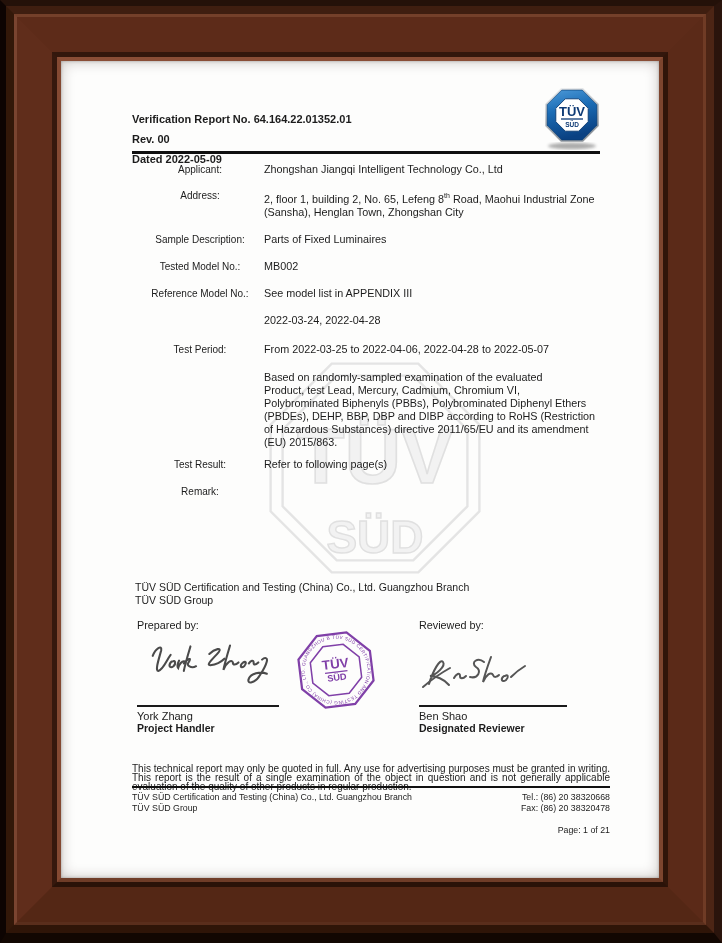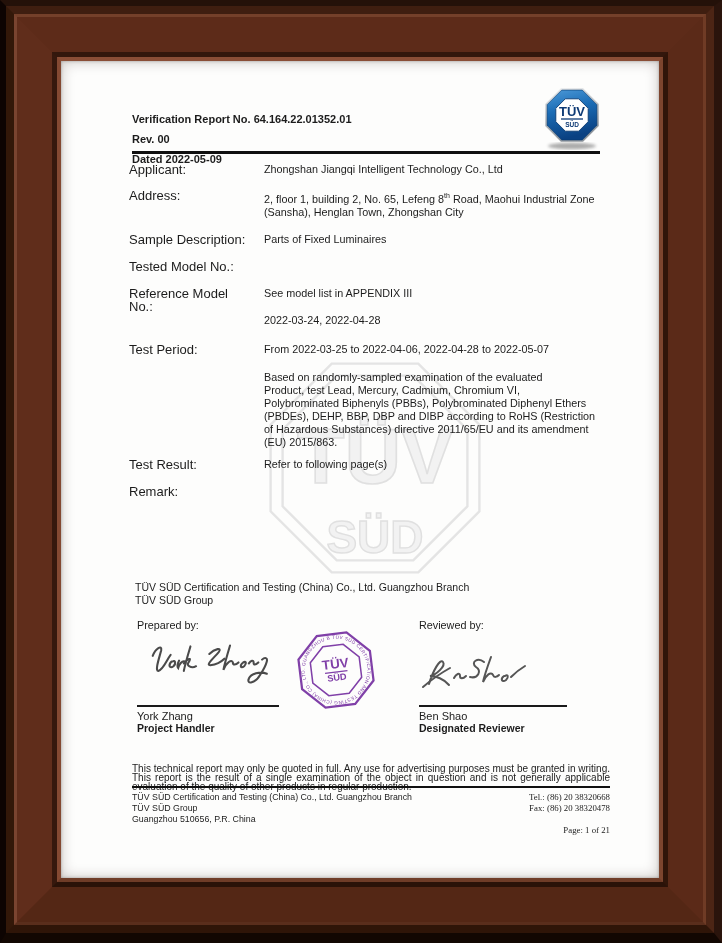--- a/index.html
+++ b/index.html
@@ -17,33 +17,33 @@
   .f5{width:100%;height:100%;border-style:solid;border-width:5px;
       border-color:#33170c #301509 #2a1208 #36180d;}
   .f6{width:100%;height:100%;border-style:solid;border-width:4px;
       border-color:#8a4e36 #7d452e #6f3c27 #844932;}
   .paper{width:100%;height:100%;position:relative;background:#fdfdfc;
       box-shadow:inset 0 0 14px rgba(40,15,5,.25), inset 0 0 3px rgba(0,0,0,.3);}
   
   .abs{position:absolute;color:#1c1c1c;}
   .hdr{left:71px;top:48px;font-size:11px;line-height:20px;font-weight:bold;white-space:pre-line;}
   .rule-top{left:71px;top:90px;width:468px;height:2.5px;background:#101010;}
-  .lbl{left:68px;width:118px;font-size:13px;line-height:13px;white-space:pre-line;}
+  .lbl{left:80px;width:118px;font-size:10px;line-height:13px;white-space:pre-line;text-align:center;}
   .val{left:203px;width:366px;font-size:10.8px;line-height:13px;white-space:pre-line;}
   sup.th{font-size:7px;vertical-align:super;}
   .company{left:74px;top:520px;font-size:10.5px;line-height:13px;}
   .sig-cap{font-size:10.8px;}
   .sigline{height:1.6px;background:#1a1a1a;top:644px;}
   .sig-name{font-size:11px;line-height:12px;}
   .sig-title{font-size:10.5px;line-height:12px;font-weight:bold;text-align:center;}
   .disclaimer{left:71px;top:703px;width:478px;font-size:10px;line-height:9.2px;
       text-align:justify;color:#222;}
   .rule-bot{left:71px;top:724.5px;width:478px;height:2.2px;background:#101010;}
   .foot{font-size:8.8px;line-height:11px;}
-  .foot-right{text-align:right;font-family:Liberation Serif, serif;}
+  .foot-right{text-align:right;}
   svg text{font-family:"Liberation Sans",sans-serif;}
 </style>
 </head>
 <body>
 
 <div class="f1">
  <div class="f2">
   <div class="f3">
    <div class="f4">
     <div class="f5">
@@ -90,20 +90,21 @@
         <div class="abs val" style="top:102px">Zhongshan Jiangqi Intelligent Technology Co., Ltd</div>
 
         <div class="abs lbl" style="top:128px">Address:</div>
         <div class="abs val" style="top:128px"><span>2, floor 1, building 2, No. 65, Lefeng 8</span><sup class="th">th</sup><span> Road, Maohui Industrial Zone
 (Sansha), Henglan Town, Zhongshan City</span></div>
 
         <div class="abs lbl" style="top:172px">Sample Description:</div>
         <div class="abs val" style="top:172px">Parts of Fixed Luminaires</div>
 
         <div class="abs lbl" style="top:199px">Tested Model No.:</div>
+        <div class="abs val" style="top:199px">MB002</div>
 
         <div class="abs lbl" style="top:226px">Reference Model No.:</div>
         <div class="abs val" style="top:226px">See model list in APPENDIX III</div>
 
         <div class="abs val" style="top:253px">2022-03-24, 2022-04-28</div>
 
         <div class="abs lbl" style="top:282px">Test Period:</div>
         <div class="abs val" style="top:282px">From 2022-03-25 to 2022-04-06, 2022-04-28 to 2022-05-07</div>
 
         <div class="abs val" style="top:310px"> Based on randomly-sampled examination of the evaluated
@@ -170,21 +171,20 @@
         <div class="abs sig-title" style="left:76px;top:661px">Project Handler</div>
         <div class="abs sig-name" style="left:358px;top:649px">Ben Shao</div>
         <div class="abs sig-title" style="left:358px;top:661px">Designated Reviewer</div>
 
         <div class="abs disclaimer">This technical report may only be quoted in full. Any use for advertising purposes must be granted in writing. This report is the result of a single examination of the object in question and is not generally applicable evaluation of the quality of other products in regular production.</div>
         <div class="abs rule-bot"></div>
 
         <div class="abs foot" style="left:71px;top:731px">
           <div>TÜV SÜD Certification and Testing (China) Co., Ltd. Guangzhou Branch</div>
           <div>TÜV SÜD Group</div>
-          <div>Guangzhou 510656, P.R. China</div>
         </div>
         <div class="abs foot foot-right" style="right:49px;top:731px">
           <div>Tel.: (86) 20 38320668</div>
           <div>Fax: (86) 20 38320478</div>
         </div>
         <div class="abs foot foot-right" style="right:49px;top:764px">Page: 1 of  21</div>
 
       </div>
      </div>
     </div>

